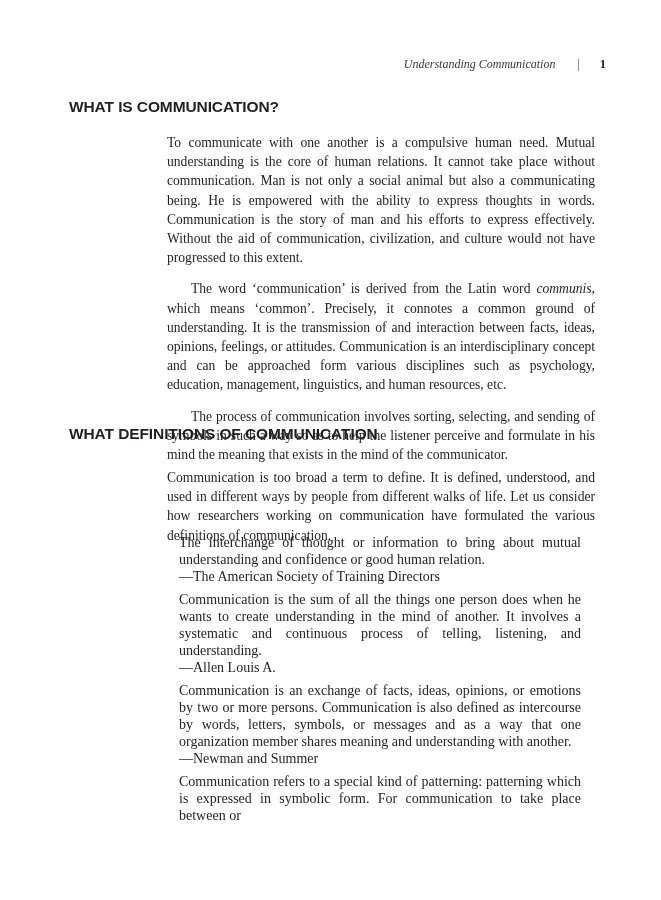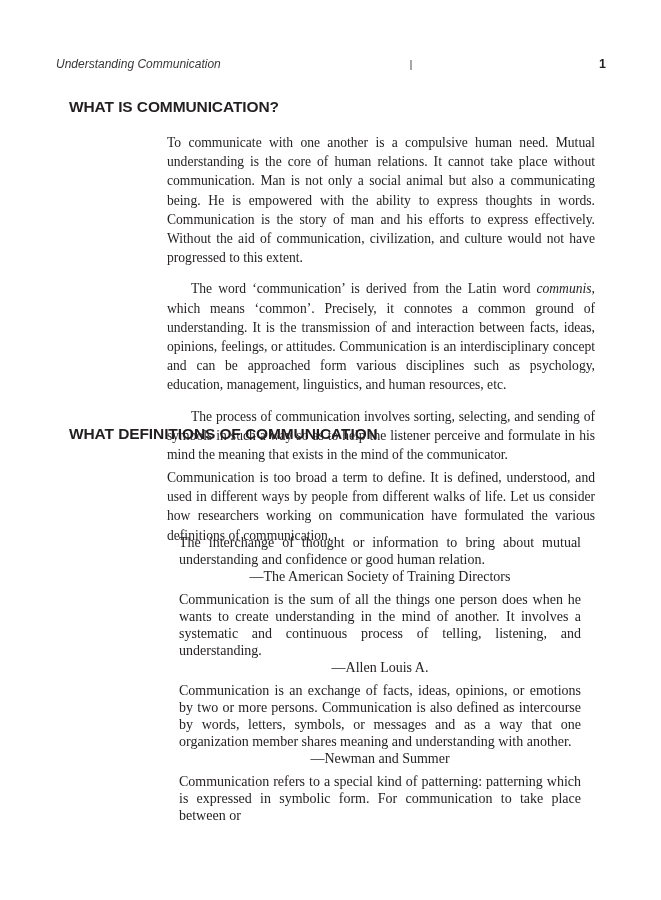--- a/index.html
+++ b/index.html
@@ -21,23 +21,23 @@
     background: #ffffff;
   }
 
   
   .running-header {
     position: absolute;
     top: 57px;
     left: 56px;
     right: 55px;
     display: flex;
-    justify-content: space-between;
+    justify-content: flex-end;
     align-items: baseline;
-    font-family: Liberation Sans, sans-serif;
+    font-family: Liberation Serif, serif;
     font-size: 12px;
     color: #3b3738;
   }
   .rh-title { font-style: italic; }
   .rh-sep {
     margin: 0 20px 0 22px;
     font-weight: 400;
     font-size: 11.5px;
     color: #4a4647;
   }
@@ -84,21 +84,21 @@
     left: 179px;
     width: 402px;
     font-size: 14px;
     line-height: 17px;
     text-align: justify;
   }
   .definition { margin: 0 0 6px 0; }
   .def-text { margin: 0; }
   .def-attrib {
     margin: 0;
-    text-align: center;
+    text-align: left;
   }
 </style>
 </head>
 <body>
 
 <div class="page">
 
   <header class="running-header">
     <span class="rh-title">Understanding Communication</span>
     <span class="rh-sep">|</span>

